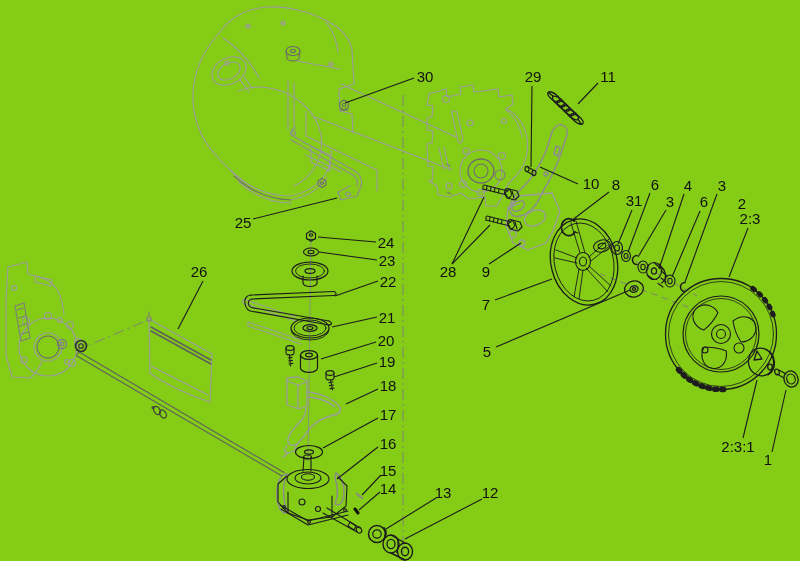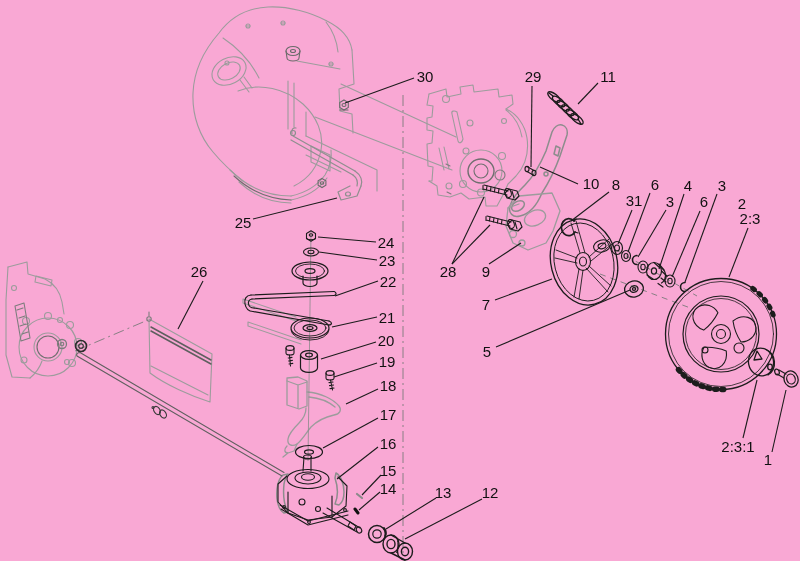--- a/index.html
+++ b/index.html
@@ -1,16 +1,16 @@
 <!DOCTYPE html>
 <html><head>
 <meta charset="utf-8">
 <style>
   html,body{margin:0;padding:0;background:#fff;}
-  .stage{position:relative;width:800px;height:561px;background:#f9a8d4;overflow:hidden;}
+  .stage{position:relative;width:800px;height:561px;background:#84cc16;overflow:hidden;}
   svg{display:block;}
   text.callout-label{
     font-family:"Liberation Sans","DejaVu Sans",sans-serif;
     font-size:15px;
     fill:#111;
     text-anchor:middle;
   }
 </style>
 </head>
 <body>

